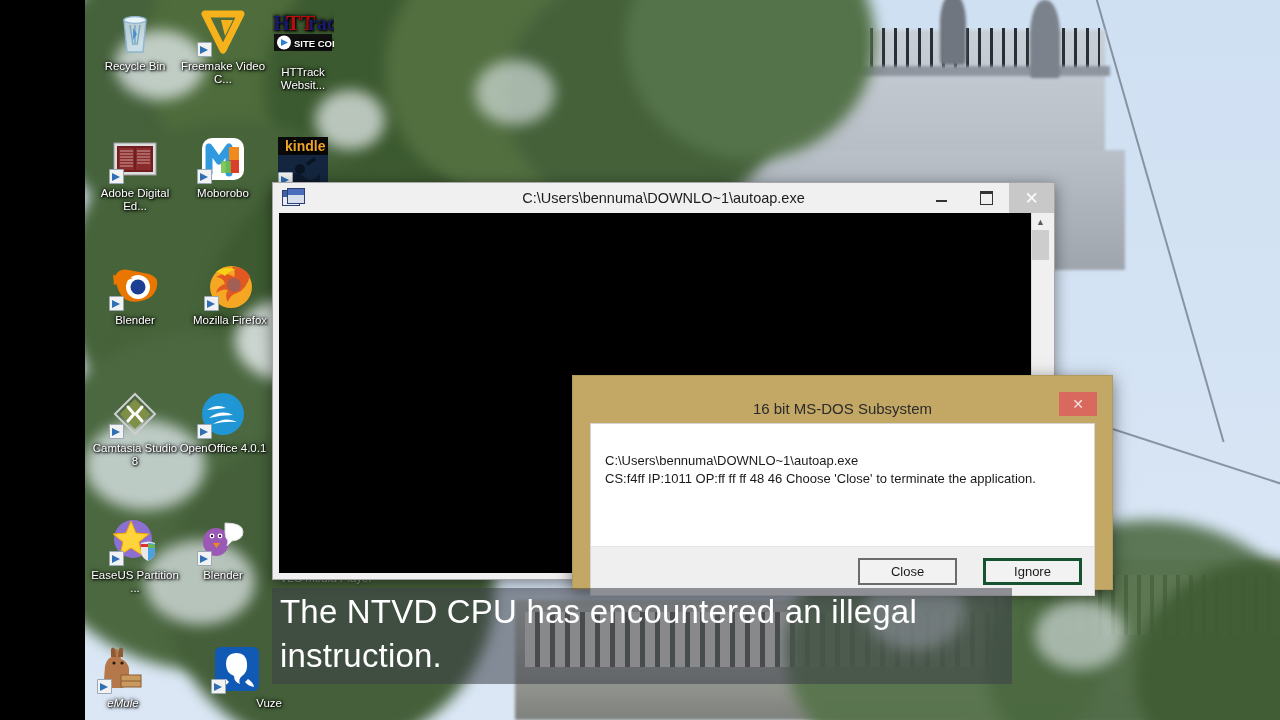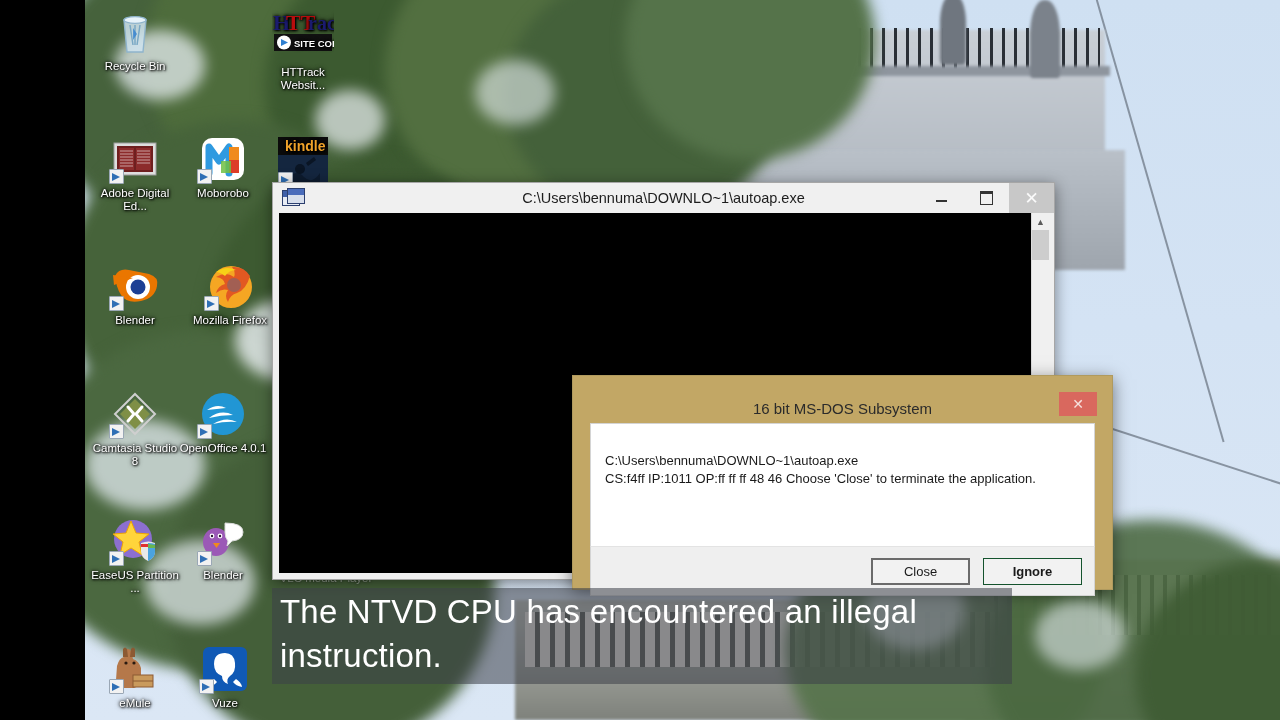--- a/index.html
+++ b/index.html
@@ -216,32 +216,32 @@
   }
   #dos-footer {
     height: 50px;
     background: #efefef;
     border: 1px solid #d4d4d4;
     border-top: 1px solid #e3e3e3;
     display: flex;
     align-items: center;
     justify-content: flex-end;
     padding-right: 12px;
-    gap: 13px;
+    gap: 26px;
   }
   .dos-btn {
     width: 99px; height: 27px;
     background: #f2f2f2;
     font-size: 13px;
     color: #1a1a1a;
     display: flex; align-items: center; justify-content: center;
     cursor: default;
   }
   #btn-dos-close { border: 2px solid #6b6b6b; }
-  #btn-dos-ignore { border: 1px solid #14532d; font-weight: bold; }
+  #btn-dos-ignore { border: 3px solid #14532d; }
 
   
   #caption {
     position: absolute;
     left: 272px; top: 588px;
     width: 740px;
     padding: 2px 8px 6px 8px;
     background: rgba(60,64,72,.55);
     color: #ffffff;
     font-size: 33px;
@@ -321,20 +321,30 @@
       <svg width="48" height="48" viewBox="0 0 48 48">
         <path d="M13 12 L35 12 L32 44 L16 44 Z" fill="#cfe3ef" fill-opacity="0.85" stroke="#8fb4cc" stroke-width="1.4"></path>
         <ellipse cx="24" cy="12" rx="11" ry="3.4" fill="#e8f3fa" stroke="#8fb4cc" stroke-width="1.2"></ellipse>
         <path d="M19 17 l3 20 M24 17 l0 20 M29 17 l-3 20" stroke="#7aa8c4" stroke-width="1.5" fill="none"></path>
         <path d="M22 20 l4 6 l-4 6" fill="#2f7fd0" opacity="0.75"></path>
       </svg>
     </div>
     <span class="icon-label">Recycle Bin</span>
   </div>
 
+  <div class="icon-cell" style="left:178px; top:8px;">
+    <div class="icon-art">
+      <svg width="48" height="48" viewBox="0 0 48 48">
+        <path d="M6 6 L42 6 L24 42 Z" fill="none" stroke="#f6b21b" stroke-width="7" stroke-linejoin="round"></path>
+        <path d="M22 12 L34 12 L26 28 Z" fill="#f6b21b"></path>
+      </svg>
+      <span class="shortcut-arrow"></span>
+    </div>
+    <span class="icon-label">Freemake Video C...</span>
+  </div>
 
   <div class="icon-cell" style="left:258px; top:8px;">
     <div class="icon-art" style="width:62px;height:54px;">
       <svg width="62" height="54" viewBox="0 0 62 54">
         <text x="1" y="22" font-family="Liberation Serif, serif" font-size="22" font-weight="bold" fill="#1b1b6e">H</text>
         <text x="14" y="22" font-family="Liberation Serif, serif" font-size="22" font-weight="bold" fill="#b80d0d">TT</text>
         <text x="36" y="22" font-family="Liberation Serif, serif" font-size="20" font-weight="bold" fill="#1b1b6e">rack</text>
         <rect x="2" y="26" width="58" height="17" fill="#111"></rect>
         <circle cx="12" cy="34.5" r="7" fill="#fff"></circle>
         <path d="M9 31 l7 3.5 l-7 3.5 z" fill="#2f7fd0"></path>
@@ -462,37 +472,37 @@
         <circle cx="21" cy="19" r="2.4" fill="#fff"></circle>
         <circle cx="21" cy="19" r="1.2" fill="#2a1a33"></circle>
         <path d="M14 26 l7 0 l-3.5 5 z" fill="#f08a1c"></path>
         <path d="M26 6 q18 0 18 9 q0 8 -11 9 l-5 5 l1 -5 q-3 -3 -3 -9 q0 -9 0 -9 z" fill="#ffffff" stroke="#dcdcdc"></path>
       </svg>
       <span class="shortcut-arrow"></span>
     </div>
     <span class="icon-label">Blender</span>
   </div>
 
-  <div class="icon-cell" style="left:90px; top:645px;">
+  <div class="icon-cell" style="left:78px; top:645px;font-style:italic;">
     <div class="icon-art">
       <svg width="48" height="48" viewBox="0 0 48 48">
         <path d="M14 6 q3 -4 6 0 l2 8 q6 2 8 9 l0 12 q0 6 -7 8 l-12 0 q-6 -2 -6 -8 l1 -14 q2 -8 7 -9 z" fill="#b5784a"></path>
         <path d="M12 4 q2 -3 4 0 l1 8 l-5 0 z" fill="#8c5a33"></path>
         <path d="M20 4 q2 -3 4 0 l0 8 l-5 0 z" fill="#8c5a33"></path>
         <circle cx="15" cy="18" r="1.6" fill="#2a1a10"></circle>
         <circle cx="23" cy="18" r="1.6" fill="#2a1a10"></circle>
         <rect x="22" y="30" width="20" height="12" fill="#c99a5c" stroke="#8c5a33"></rect>
         <path d="M22 36 h20" stroke="#8c5a33"></path>
       </svg>
       <span class="shortcut-arrow"></span>
     </div>
     <span class="icon-label">eMule</span>
   </div>
 
-  <div class="icon-cell" style="left:180px; top:645px;">
+  <div class="icon-cell" style="left:192px; top:645px;text-align:right;">
     <div class="icon-art">
       <svg width="48" height="48" viewBox="0 0 48 48">
         <rect x="2" y="2" width="44" height="44" rx="6" fill="#1059b5"></rect>
         <path d="M24 8 q9 0 10 10 q1 9 -5 13 q-4 3 -2 8 q-6 -2 -6 -8 q-8 -3 -8 -12 q0 -11 11 -11 z" fill="#ffffff"></path>
         <path d="M13 34 q-5 3 -6 8 q6 -1 9 -5 z" fill="#ffffff"></path>
         <path d="M35 34 q5 3 6 8 q-6 -1 -9 -5 z" fill="#ffffff"></path>
       </svg>
       <span class="shortcut-arrow"></span>
     </div>
     <span class="icon-label">Vuze</span>

